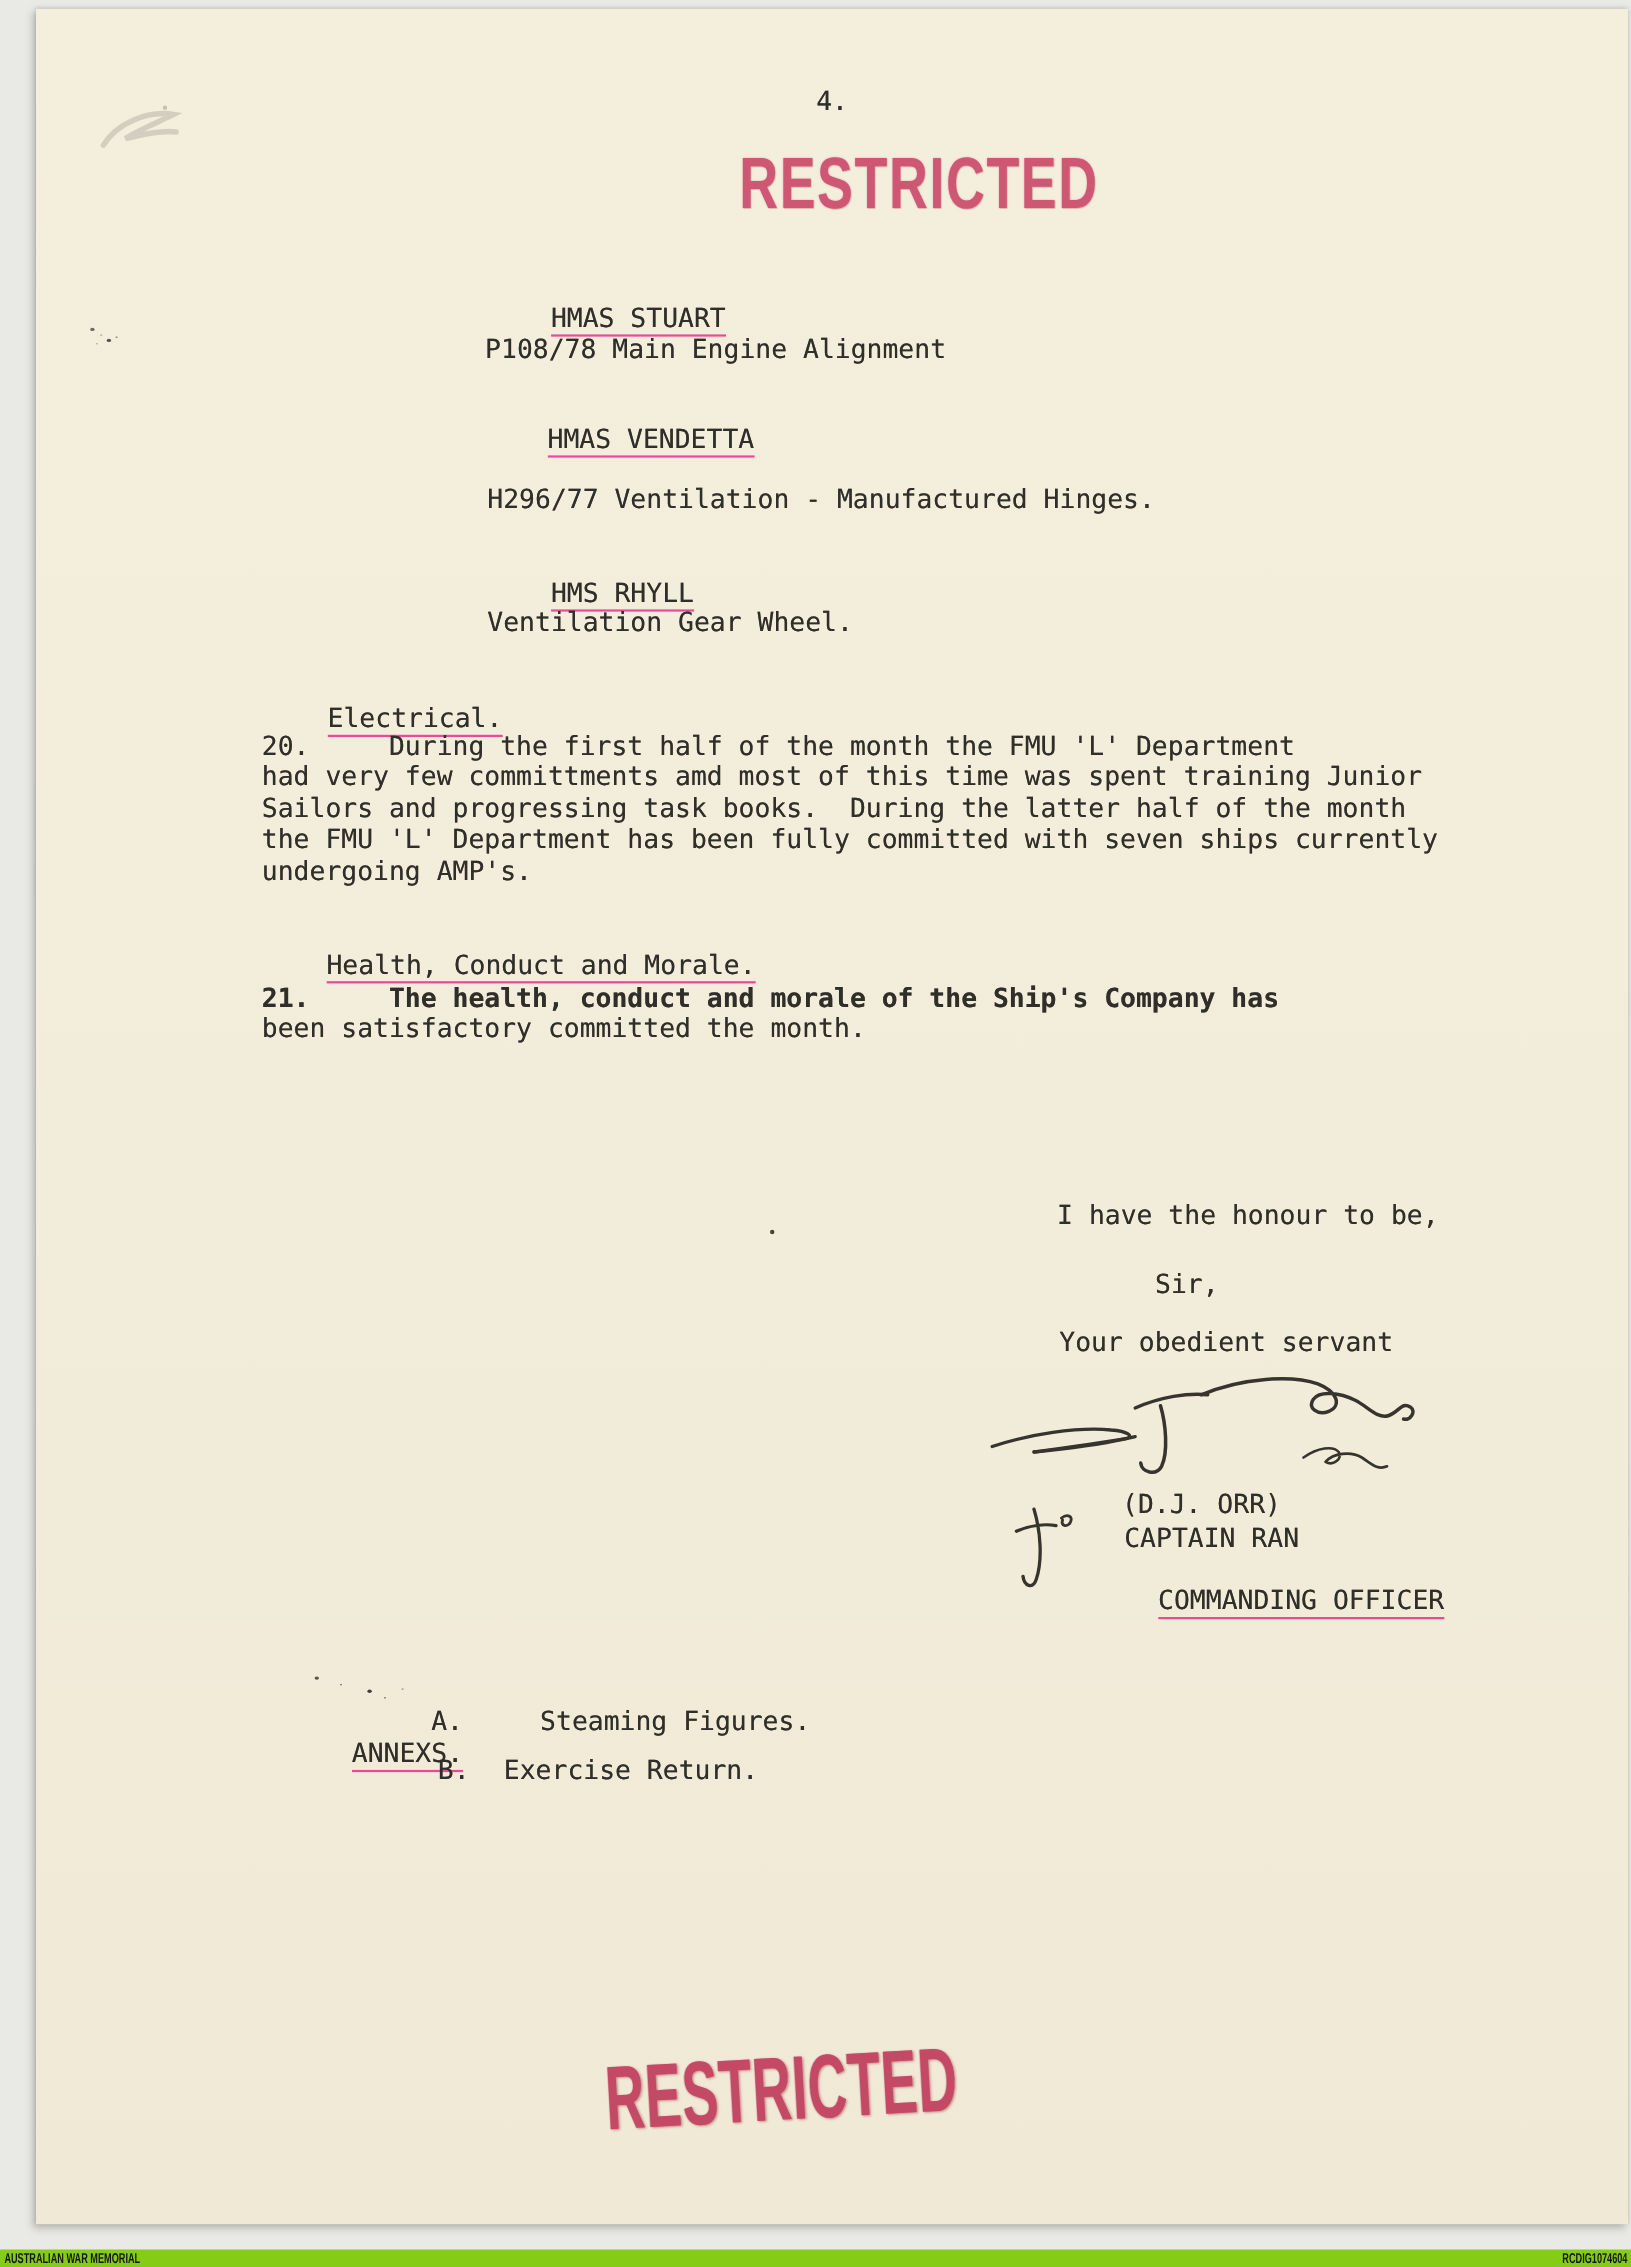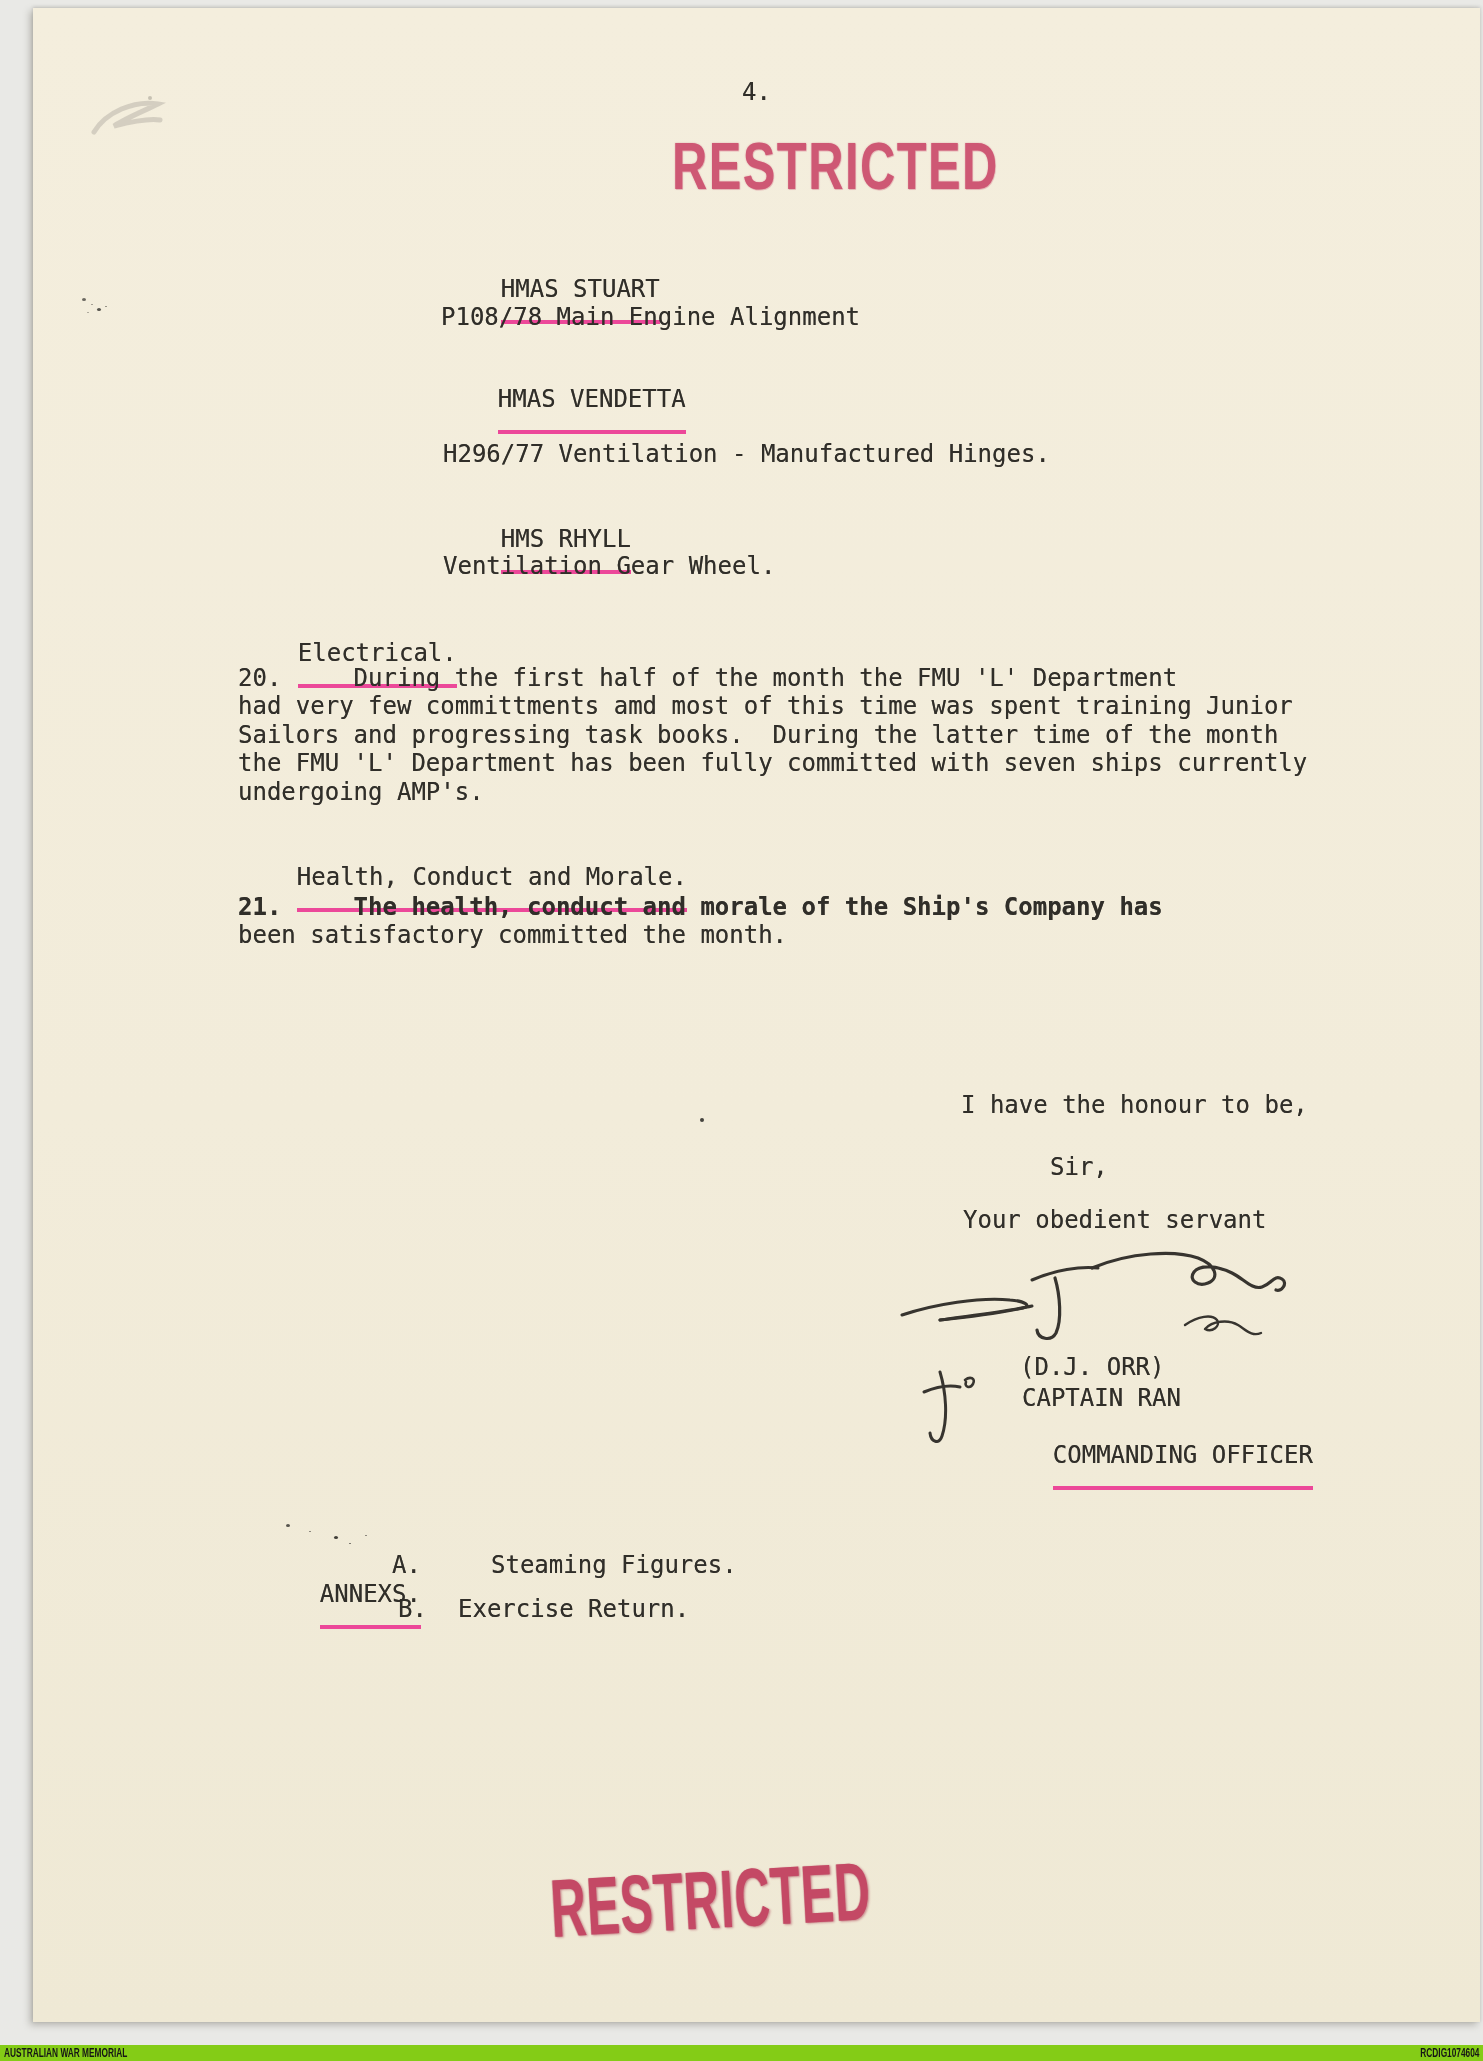--- a/index.html
+++ b/index.html
@@ -16,21 +16,21 @@
     background:linear-gradient(180deg,#f4eedd 0%,#f2ecda 55%,#efe9d5 100%);
     box-shadow:-3px 3px 7px rgba(100,96,86,.38), 0 -1px 3px rgba(100,96,86,.25);
   }
   .tw{
     position:absolute;
     font-size:24px;line-height:28.6px;
     color:#302e29;white-space:pre;
     text-shadow:0 0 .6px rgba(48,46,41,.65);
     z-index:2;
   }
-  .ul-inner{border-bottom:4px solid #ec4899;padding-bottom:17px;}
+  .ul-inner{border-bottom:2px solid #ec4899;padding-bottom:1px;}
   .stamp{
     position:absolute;z-index:3;
     font-family:"Liberation Sans", sans-serif;font-weight:bold;
     transform-origin:left top;white-space:nowrap;
   }
   .stamp-top{
     left:672px;top:128px;font-size:66px;letter-spacing:2px;
     color:#cb4c6c;opacity:.92;transform:scaleX(.74);
     text-shadow:0 0 2px rgba(201,74,106,.55), 1px 1px 0 rgba(201,74,106,.25);
   }
@@ -85,21 +85,21 @@
   <div class="tw" style="left:443px;top:496px;">
     <span class="ul-inner">HMS RHYLL</span>
   </div>
   <div class="tw" style="left:443px;top:552px;">Ventilation Gear Wheel.</div>
 
   <div class="tw" style="left:240px;top:610px;">
     <span class="ul-inner">Electrical.</span>
   </div>
   <div class="tw" style="left:238px;top:664px;">20.     During the first half of the month the FMU 'L' Department</div>
   <div class="tw" style="left:238px;top:692px;">had very few committments amd most of this time was spent training Junior</div>
-  <div class="tw" style="left:238px;top:721px;">Sailors and progressing task books.  During the latter time of the month</div>
+  <div class="tw" style="left:238px;top:721px;">Sailors and progressing task books.  During the latter half of the month</div>
   <div class="tw" style="left:238px;top:749px;">the FMU 'L' Department has been fully committed with seven ships currently</div>
   <div class="tw" style="left:238px;top:778px;">undergoing AMP's.</div>
 
   <div class="tw" style="left:239px;top:834px;">
     <span class="ul-inner">Health, Conduct and Morale.</span>
   </div>
   <div class="tw" style="left:238px;top:893px;font-weight:bold;">21.     The health, conduct and morale of the Ship's Company has</div>
   <div class="tw" style="left:238px;top:921px;">been satisfactory committed the month.</div>
 
   <div class="tw" style="left:961px;top:1091px;">I have the honour to be,</div>

